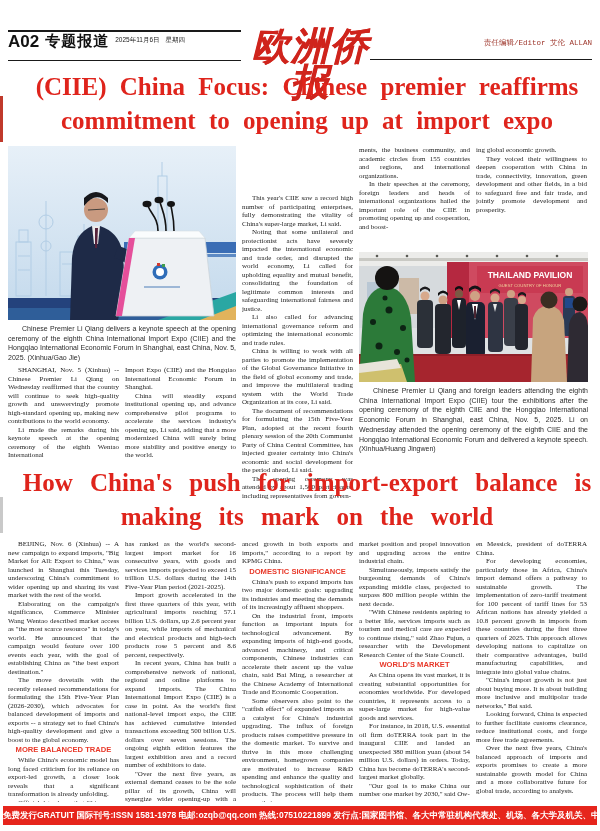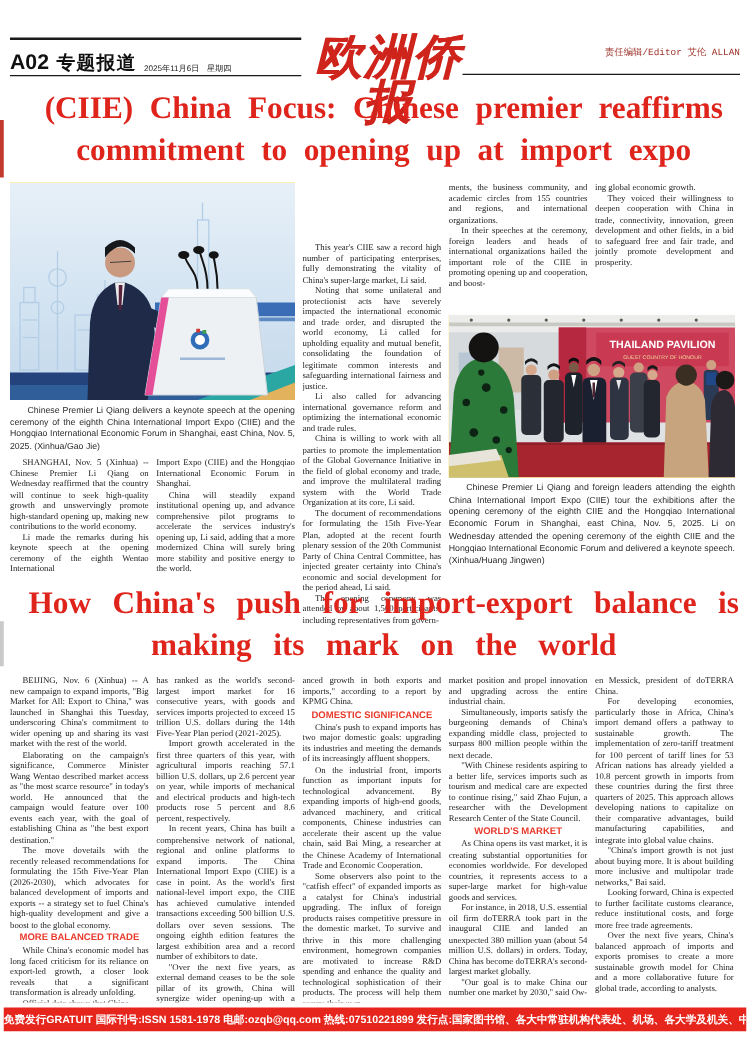--- a/index.html
+++ b/index.html
@@ -2,21 +2,21 @@
 <html><head>
 <meta charset="utf-8">
 <style>
   * { margin:0; padding:0; box-sizing:border-box; }
   body { background:#fff; font-family:"Liberation Serif", serif; }
   #page { position:relative; width:600px; height:831px; margin:0 auto; background:#ffffff; overflow:hidden; }
 
   
   .header-left { position:absolute; left:8px; top:30px; width:233px; height:31px;
     border-top:2px solid #1a1a1a; border-bottom:1px solid #1a1a1a;
-    display:flex; align-items:flex-end; gap:6px; font-family:"Liberation Sans", sans-serif; }
+    display:flex; align-items:flex-start; gap:6px; font-family:"Liberation Sans", sans-serif; }
   .pageno { font-size:17px; font-weight:900; color:#111; }
   .section { font-size:15px; font-weight:900; color:#111; letter-spacing:1px; }
   .hdate { font-size:6.5px; color:#222; margin-top:4px; }
   .masthead { position:absolute; left:242px; top:28px; width:136px; height:36px;
     color:#cf241c; font-size:38px; font-weight:900; font-style:italic;
     text-align:center; letter-spacing:1px; line-height:36px;
     text-shadow:0.6px 0 #cf241c; }
   .header-right { position:absolute; left:370px; top:30px; width:222px; height:30px;
     border-bottom:1px solid #1a1a1a; text-align:right; font-size:7.5px;
     color:#9c3328; line-height:26px; font-family:Liberation Mono, monospace; }

